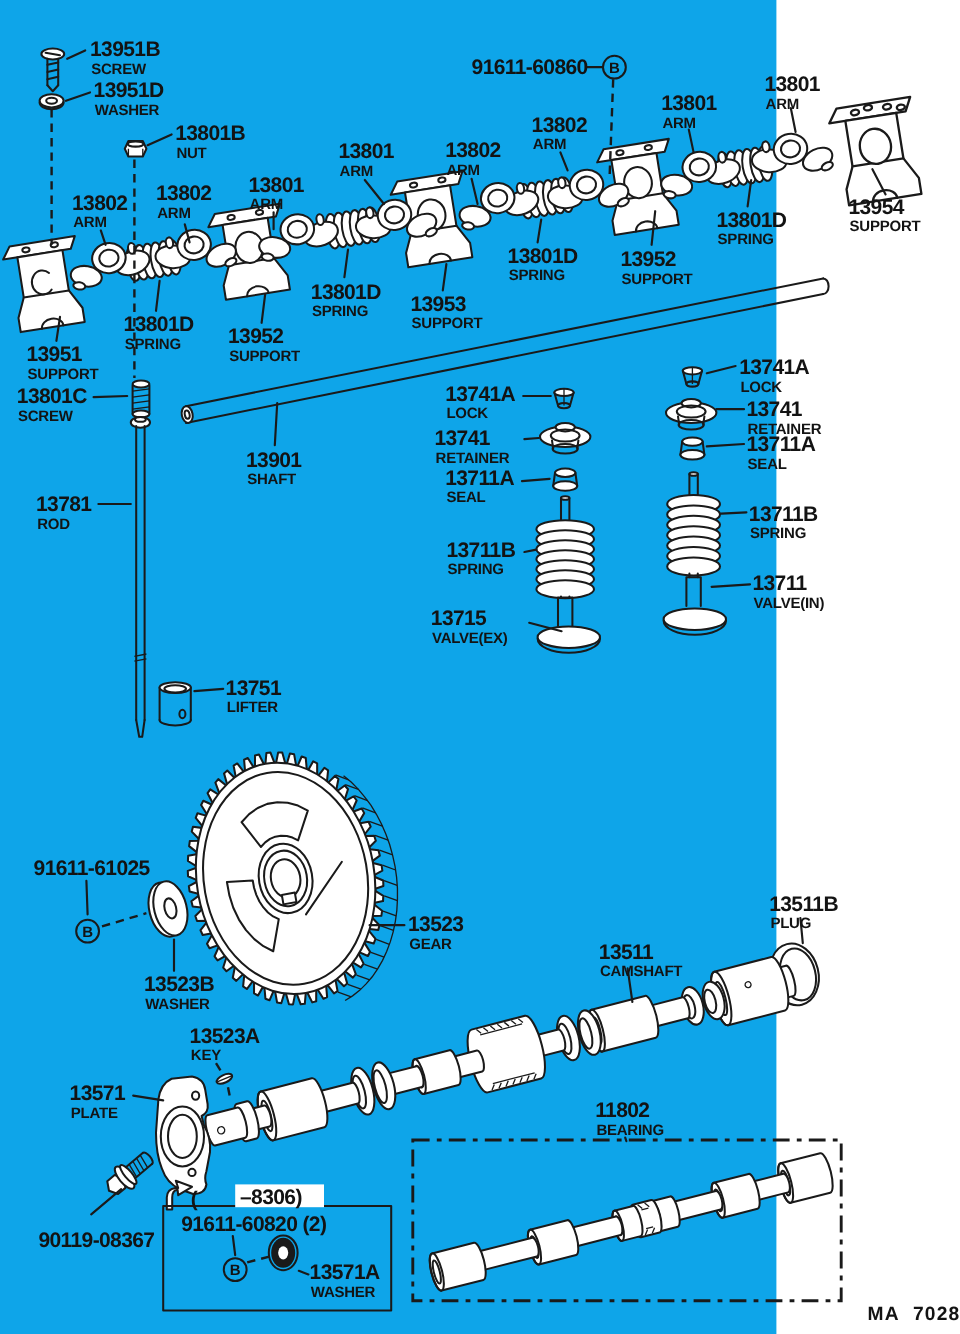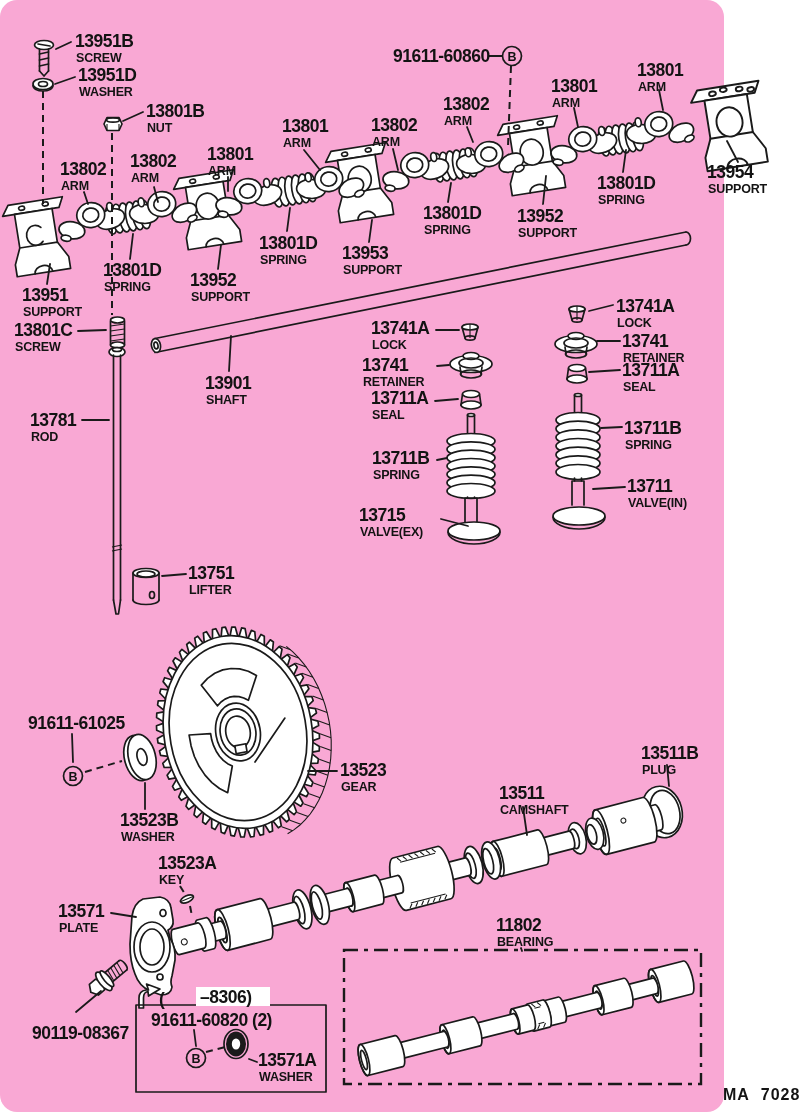--- a/index.html
+++ b/index.html
@@ -1,16 +1,16 @@
 <!DOCTYPE html>
 <html><head>
 <meta charset="utf-8">
 <style>
   html,body{margin:0;padding:0;background:#ffffff;}
-  .stage{width:724px;height:1112px;position:relative;background:#f9a8d4;border-radius:17px;}
+  .stage{width:647px;height:1112px;position:relative;background:#0ea5e9;}
   svg{display:block;}
   .sh{fill:#fff;stroke:#1a1a1a;stroke-width:1.7;stroke-linejoin:round;stroke-linecap:round;}
   .ln{fill:none;stroke:#1a1a1a;stroke-width:1.7;stroke-linejoin:round;stroke-linecap:round;}
   .thin{fill:none;stroke:#1a1a1a;stroke-width:1.1;}
   .ldr{fill:none;stroke:#1a1a1a;stroke-width:1.8;stroke-linecap:round;}
   .dash{fill:none;stroke:#1a1a1a;stroke-width:2;stroke-dasharray:7 5;}
   .dash2{fill:none;stroke:#1a1a1a;stroke-width:2.4;stroke-dasharray:14 6 4 6;}
   .pn{font-family:"Liberation Sans",sans-serif;font-weight:700;font-size:17.5px;letter-spacing:-0.5px;fill:#131313;}
   .pd{font-family:"Liberation Sans",sans-serif;font-weight:700;font-size:12.5px;letter-spacing:-0.2px;fill:#131313;}
   .bt{font-family:"Liberation Sans",sans-serif;font-weight:700;font-size:12.5px;fill:#131313;text-anchor:middle;}

